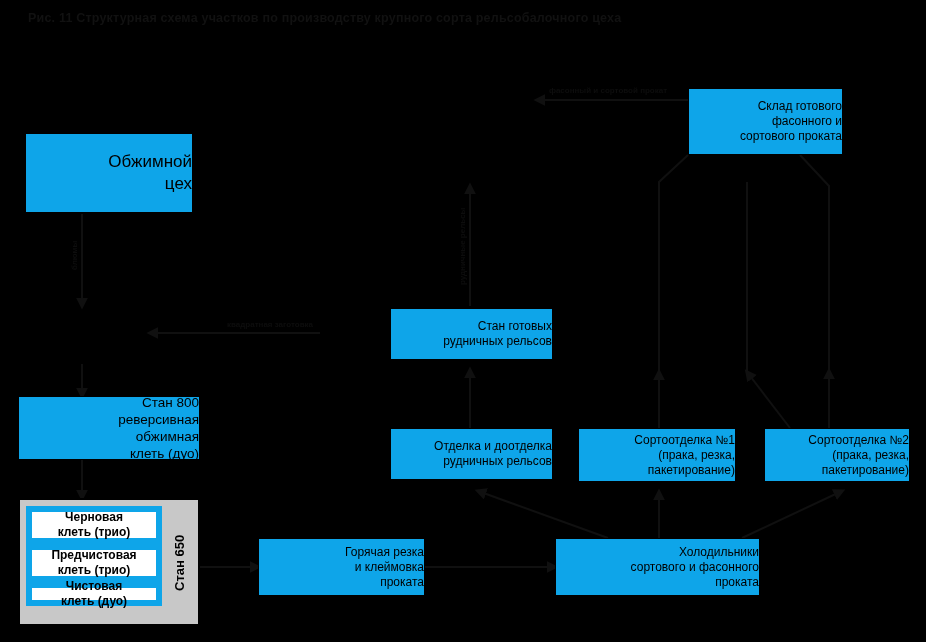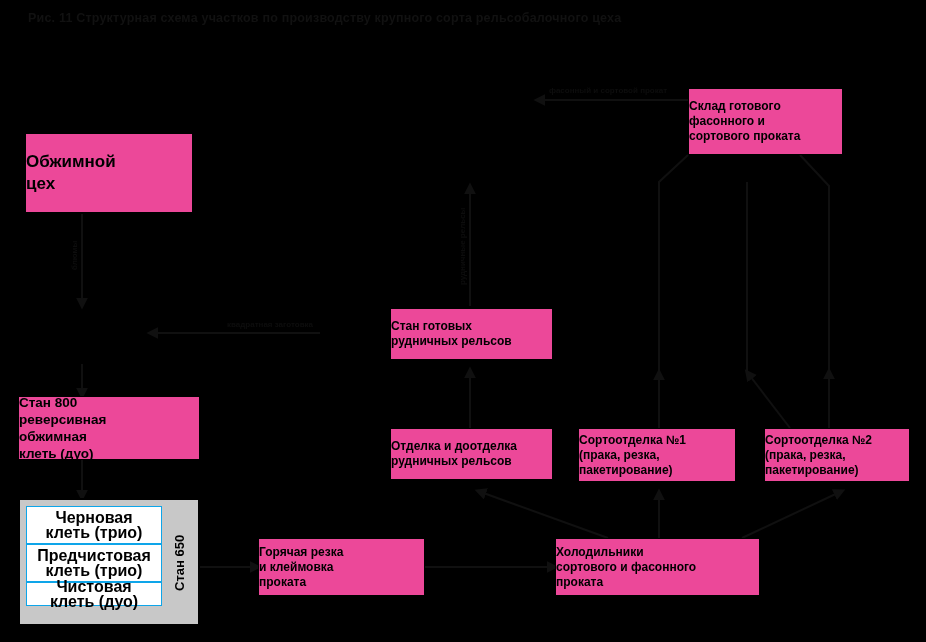--- a/index.html
+++ b/index.html
@@ -25,55 +25,55 @@
     font-size: 12.5px;
     font-weight: bold;
     color: #111111;
     letter-spacing: 0.2px;
     white-space: nowrap;
     line-height: 14px;
   }
   
   .box {
     position: absolute;
-    background: #ec4899;
+    background: #0ea5e9;
     border: 1px solid #000000;
     box-sizing: border-box;
     color: #000000;
-    font-weight: bold;
+    font-weight: normal;
     text-align: center;
     display: flex;
     flex-direction: column;
-    align-items: flex-start;
+    align-items: flex-end;
     justify-content: center;
     line-height: 15px;
     font-size: 12px;
   }
   .box span { display: block; }
   .box.thick { border-width: 2px; }
   .box.big { font-size: 17px; line-height: 22px; }
   .box.med { font-size: 13.5px; line-height: 17px; }
   
   #stand650-group {
     position: absolute;
     background: #c8c8c8;
     border: 2px solid #000000;
     box-sizing: border-box;
   }
   .sub-cell {
     position: absolute;
     background: #ffffff;
-    border: 1px solid #0ea5e9;
+    border: 6px solid #0ea5e9;
     box-sizing: border-box;
     display: flex;
     flex-direction: column;
     align-items: center;
     justify-content: center;
     font-weight: bold;
-    font-size: 16px;
+    font-size: 12px;
     line-height: 15px;
     color: #000000;
     text-align: center;
   }
   .vlabel {
     position: absolute;
     writing-mode: vertical-rl;
     transform: rotate(180deg);
     font-weight: bold;
     font-size: 13px;

